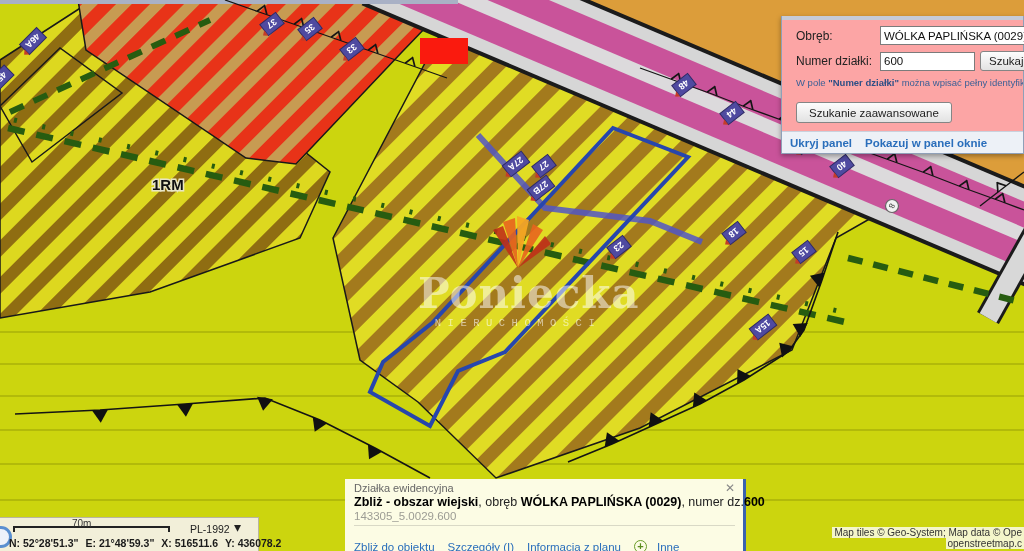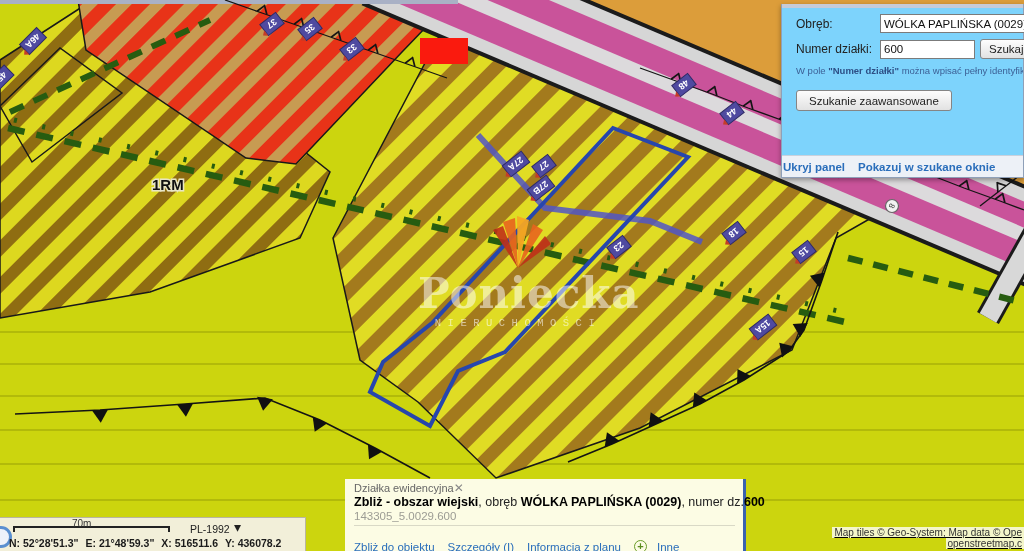--- a/index.html
+++ b/index.html
@@ -2,71 +2,71 @@
 <html><head>
 <meta charset="utf-8">
 <style>
   html,body{margin:0;padding:0;background:#666;}
   #screen{position:relative;width:1024px;height:551px;overflow:hidden;
           font-family:"Liberation Sans",sans-serif;background:#ccd50e;}
   #screen *{box-sizing:border-box;}
   svg text{font-family:"Liberation Sans",sans-serif;}
 
   
-  .panel{position:absolute;top:4px;left:781px;width:243px;height:174px;background:#7dd3fc;
+  .panel{position:absolute;top:16px;left:781px;width:243px;height:138px;background:#fca5a5;
          border:1px solid #8fa0b8;border-top:none;box-shadow:0 2px 5px rgba(0,0,0,.35);}
   .panel-topstrip{height:4px;background:#c6cbd7;}
   .prow{display:flex;align-items:center;margin:6px 6px 0 14px;}
   .plabel{width:84px;font-size:12px;color:#222;flex:none;}
   .pinput{height:19px;border:1px solid #7b7b7b;background:#fff;font-size:11.5px;
           padding:1px 3px;font-family:"Liberation Sans",sans-serif;color:#111;}
   .obreb-input{width:148px;}
   .numer-input{width:95px;}
   .btn{height:20px;border:1px solid #858585;border-radius:3px;font-size:11.5px;color:#222;
        background:linear-gradient(#fdfdfd,#e2e2e2);padding:0 8px;margin-left:5px;
        font-family:"Liberation Sans",sans-serif;cursor:pointer;}
   .help{margin:6px 0 0 14px;font-size:9.5px;color:#3c6096;white-space:nowrap;overflow:hidden;}
   .help b{color:#2d4f86;}
   .adv-wrap{margin:14px 0 0 14px;}
   .adv-btn{height:21px;font-size:11.5px;padding:0 12px;margin-left:0;}
   .panel-links{position:absolute;bottom:0;left:0;right:0;height:22px;background:#edf1f7;
-               border-top:1px solid #c9d1dd;display:flex;align-items:center;padding-left:1px;}
+               border-top:1px solid #c9d1dd;display:flex;align-items:center;padding-left:8px;}
   .panel-links a{font-size:11.5px;font-weight:bold;color:#2a6ebb;text-decoration:none;margin-right:13px;white-space:nowrap;}
 
   
   .popup{position:absolute;left:345px;top:479px;width:401px;height:72px;
          background:rgba(253,253,235,.97);border-right:3px solid #3a62ae;
          padding:3px 8px 0 9px;}
-  .popup-title-row{display:flex;align-items:center;}
+  .popup-title-row{display:flex;justify-content:space-between;align-items:center;}
   .popup-title{font-size:11px;color:#666;}
   .popup-close{font-size:12px;color:#888;cursor:pointer;line-height:12px;}
   .popup-main{font-size:12.5px;color:#222;margin-top:1px;white-space:nowrap;}
   .popup-main b{color:#000;}
   .popup-id{font-size:11.5px;color:#9c9c94;margin-top:1px;}
   .popup-links{border-top:1px solid #d9d9c6;margin-top:3px;padding-top:14px;
                display:flex;align-items:center;}
   .popup-links a{font-size:11.5px;color:#2a6ebb;text-decoration:none;margin-right:13px;white-space:nowrap;}
   .plus-icon{width:13px;height:13px;border:1.5px solid #6a9c28;border-radius:50%;color:#5a8c1e;
              font-size:11px;line-height:10px;text-align:center;margin-right:10px;flex:none;font-weight:bold;}
 
   
-  .statusbar{position:absolute;left:0;top:517px;width:306px;height:34px;background:#f2efd9;
+  .statusbar{position:absolute;left:0;top:517px;width:259px;height:34px;background:#f2efd9;
              border-top:1px solid #b9b5a1;border-right:1px solid #b9b5a1;}
   .scalebar{position:absolute;left:13px;top:8px;width:157px;height:6px;
             border-top:2px solid #222;border-left:2px solid #222;border-right:2px solid #222;}
   .scale-label{position:absolute;left:72px;top:0px;font-size:10px;color:#333;background:transparent;}
   .crs{position:absolute;left:190px;top:5px;font-size:10.5px;color:#222;}
   .chevron{position:absolute;left:234px;top:1px;font-size:14px;color:#222;cursor:pointer;}
   .coords{position:absolute;left:9px;top:19px;font-size:10.5px;font-weight:bold;color:#1a1a1a;white-space:nowrap;}
   .coords span{margin-right:7px;}
   .nav-circle{position:absolute;left:-10px;top:8px;width:22px;height:22px;border-radius:50%;
               border:3px solid #5a8fd0;background:#eef2fa;}
 
   
-  .attrib{position:absolute;right:0;bottom:2px;text-align:right;line-height:11px;text-decoration:underline;}
+  .attrib{position:absolute;right:0;bottom:2px;text-align:right;line-height:11px;}
   .attrib div{font-size:10px;color:#333;}
   .attrib span{background:rgba(255,255,255,.78);padding:0 2px;white-space:nowrap;}
 
   
   .watermark{position:absolute;left:418px;top:216px;width:200px;text-align:center;pointer-events:none;}
   .wm-name{font-family:"DejaVu Serif",serif;font-weight:bold;font-size:42px;
            color:rgba(255,255,255,.52);letter-spacing:1px;line-height:44px;margin-top:-4px;}
   .wm-sub{font-size:10.5px;letter-spacing:6.5px;color:rgba(255,255,255,.58);margin-top:1px;font-family:Liberation Mono, monospace;}
 </style>
 </head>
@@ -257,21 +257,21 @@
       <span class="plabel">Numer działki:</span>
       <input class="pinput numer-input" value="600" style="">
       <button class="btn">Szukaj</button>
     </div>
     <div class="help"><span>W pole </span><b>"Numer działki"</b><span> można wpisać pełny identyfikator szukane</span></div>
     <div class="adv-wrap">
       <button class="btn adv-btn">Szukanie zaawansowane</button>
     </div>
     <div class="panel-links">
       <a href="#">Ukryj panel</a>
-      <a href="#">Pokazuj w szukane oknie</a>
+      <a href="#">Pokazuj w panel oknie</a>
     </div>
   </div>
 
   <div class="popup">
     <div class="popup-title-row">
       <span class="popup-title">Działka ewidencyjna</span>
       <span class="popup-close">✕</span>
     </div>
     <div class="popup-main"><b>Zbliż - obszar wiejski</b><span>, obręb </span><b>WÓLKA PAPLIŃSKA (0029)</b><span>, numer dz.</span><b>600</b></div>
     <div class="popup-id">143305_5.0029.600</div>

